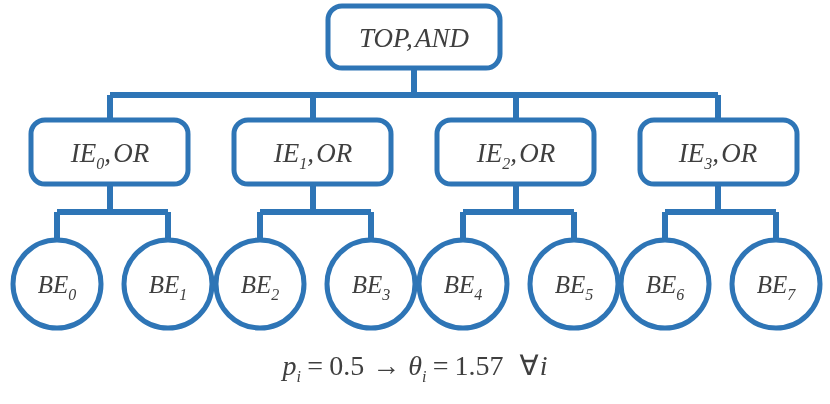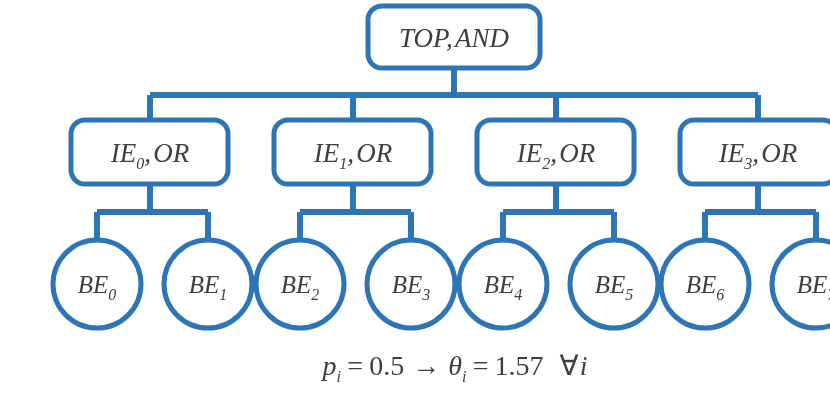--- a/index.html
+++ b/index.html
@@ -2,21 +2,21 @@
 <html><head>
 <meta charset="utf-8">
 <style>
   html,body{margin:0;padding:0;}
   body{
     width:830px;height:404px;
     background:#ffffff;
     font-family:"Liberation Serif", serif;
     overflow:hidden;
   }
-  #stage{position:relative;width:661px;height:404px;margin-left:40px;}
+  #stage{position:relative;width:661px;height:404px;}
   svg#tree{position:absolute;left:0;top:0;width:830px;height:404px;}
 
   .node-label{
     font-family:"Liberation Serif", serif;
     font-style:italic;
     fill:#3f3f3f;
   }
   .box-label{font-size:27px;}
   .circle-label{font-size:25px;}
   .sub{font-size:16px;}

